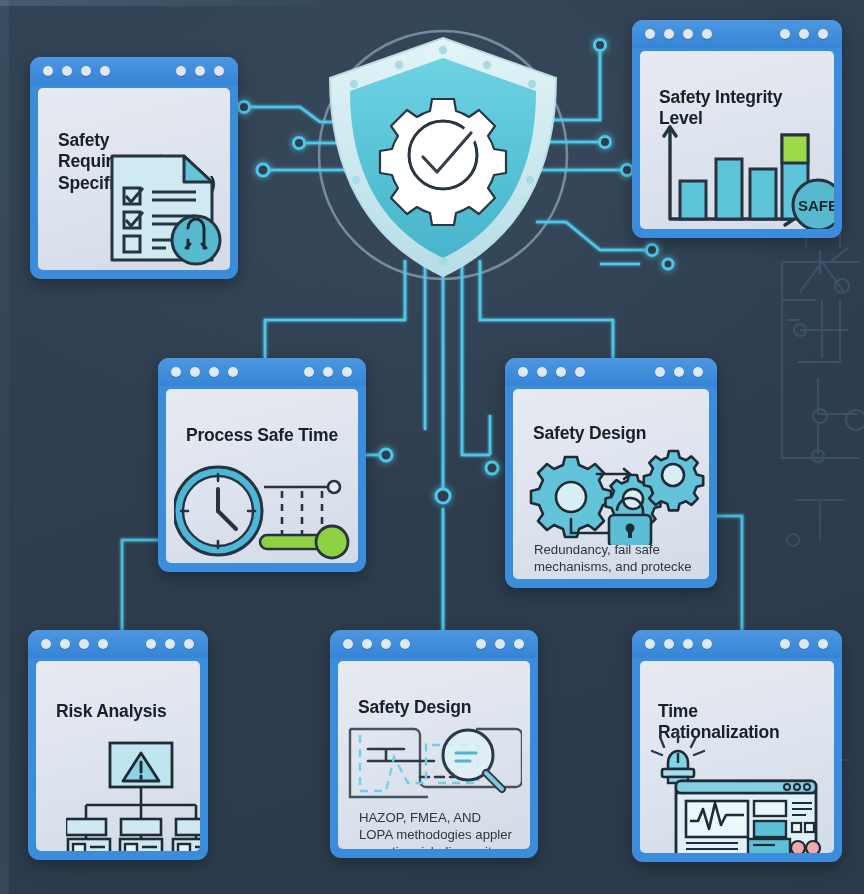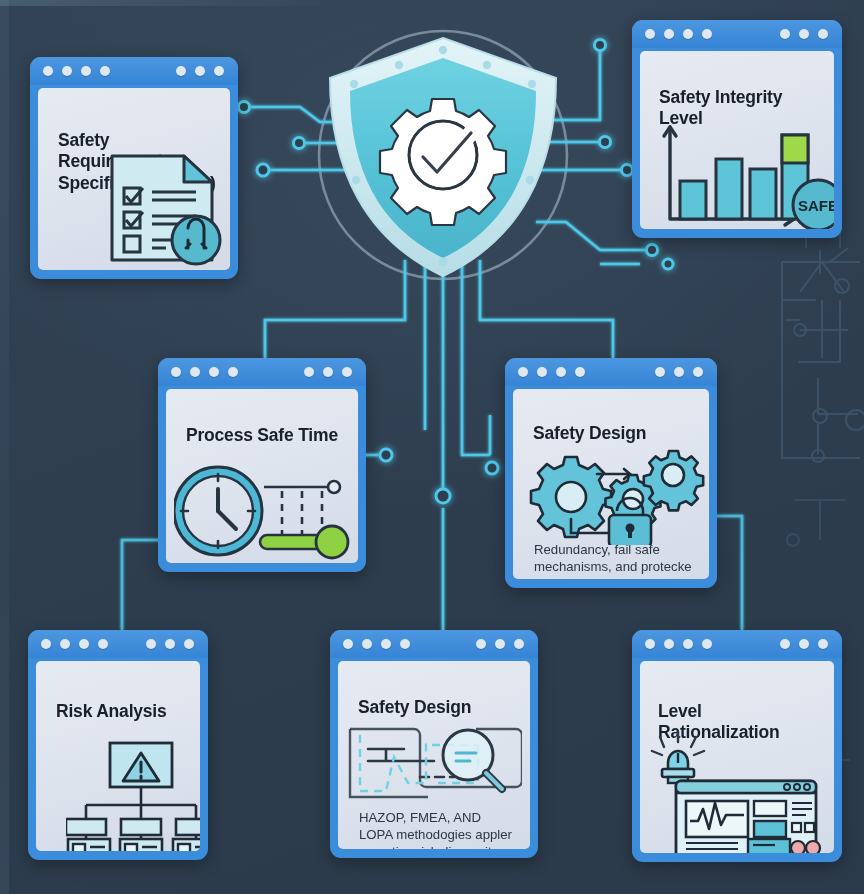--- a/index.html
+++ b/index.html
@@ -449,21 +449,21 @@
         <span class="dot"></span>
         <span class="dot"></span>
       </div>
       <div class="dots r">
         <span class="dot"></span>
         <span class="dot"></span>
         <span class="dot"></span>
       </div>
     </div>
     <div class="body">
-      <div class="ctitle">Level Rationalization</div>
+      <div class="ctitle">Time Rationalization</div>
       <svg class="art" width="172" height="130" viewBox="0 0 172 130">
         <g stroke="#2b3945" stroke-width="2.4" stroke-linecap="round">
           <path d="M10 6 l4 10 M28 0 v11 M46 6 l-5 10 M2 20 l10 4 M54 20 l-10 4"></path>
         </g>
         <path d="M18 32 a10 12 0 0 1 20 0 v6 h-20 Z" fill="#7fd3e6" stroke="#1f2b36" stroke-width="2.6" stroke-linejoin="round"></path>
         <path d="M28 22 v10" stroke="#1f2b36" stroke-width="2.4"></path>
         <rect x="12" y="38" width="32" height="8" rx="2" fill="#a8dde9" stroke="#1f2b36" stroke-width="2.6"></rect>
         <rect x="18" y="46" width="20" height="6" fill="#8fd3e2" stroke="#1f2b36" stroke-width="2.4"></rect>
         <rect x="26" y="50" width="140" height="76" rx="5" fill="#dff1f6" stroke="#1f2b36" stroke-width="2.8"></rect>
         <path d="M26 62 h140" stroke="#1f2b36" stroke-width="2.4"></path>

